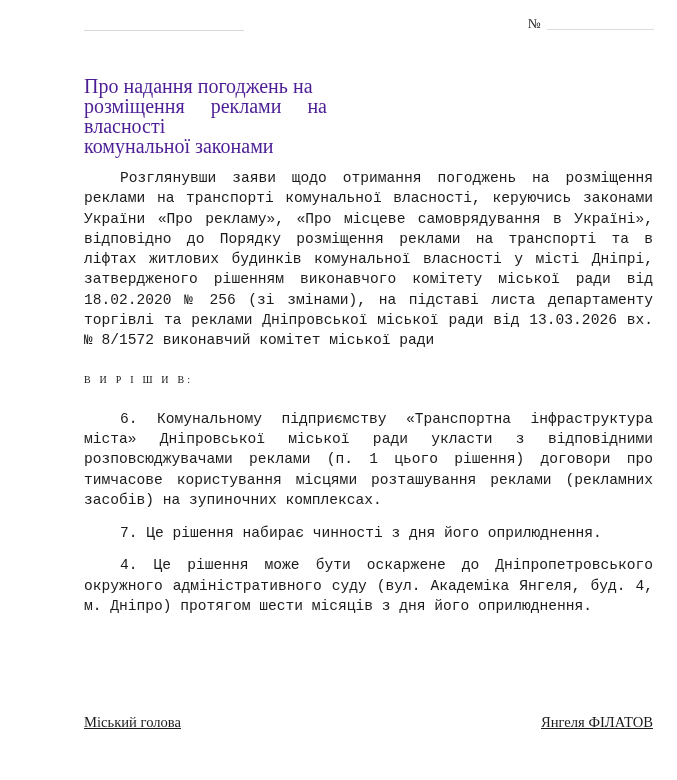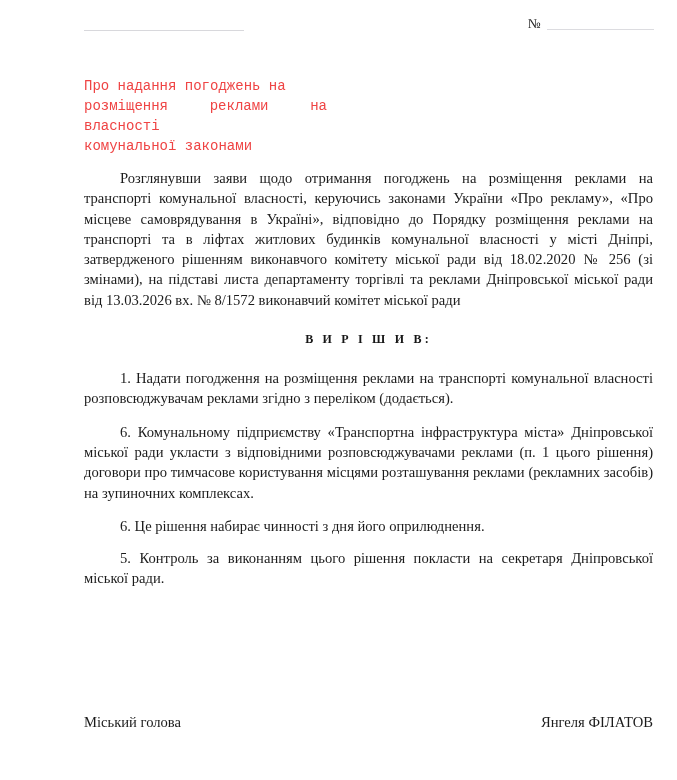--- a/index.html
+++ b/index.html
@@ -65,71 +65,70 @@
   }
 
   
   .subject-block {
     position: absolute;
     top: 76px;
     left: 84px;
     width: 243px;
     text-align: justify;
     text-align-last: left;
-    font-size: 14px;
+    font-size: 20px;
     line-height: 20px;
-    color: #ef4444;
-    font-family: Liberation Mono, monospace;
+    color: #4c1d95;
   }
   .subject-block p {
     margin: 0;
   }
 
   
   .body {
     position: absolute;
     top: 168px;
     left: 84px;
     width: 569px;
   }
   .para {
     margin: 0 0 13px 0;
     font-size: 14.6px;
     line-height: 20.3px;
     text-align: justify;
     text-indent: 36px;
     color: #1b1b1b;
     hyphens: none;
+    font-family: Liberation Mono, monospace;
   }
   .para.tight {
     margin-bottom: 12px;
   }
   .resolve {
     margin: 19px 0 19px 0;
-    text-align: center;
     text-indent: 0;
-    font-size: 12px;
+    font-size: 10px;
     letter-spacing: 3.2px;
     line-height: 20px;
     color: #161616;
-    font-weight: bold;
   }
 
   
   .signature {
     position: absolute;
     left: 84px;
     right: 24px;
     top: 712px;
     display: flex;
     justify-content: space-between;
     align-items: flex-start;
     font-size: 14.6px;
     line-height: 20px;
     color: #1b1b1b;
+    text-decoration: underline;
   }
   .sig-role { white-space: nowrap; }
   .sig-name { white-space: nowrap; }
 </style>
 </head>
 <body>
 
 <div class="page">
 
   <div class="doc-header">
@@ -146,28 +145,27 @@
     <p>розміщення реклами на власності</p>
     <p>комунальної законами</p>
   </div>
 
   <div class="body">
 
     <p class="para">Розглянувши заяви щодо отримання погоджень на розміщення реклами на транспорті комунальної власності, керуючись законами України «Про рекламу», «Про місцеве самоврядування в Україні», відповідно до Порядку розміщення реклами на транспорті та в ліфтах житлових будинків комунальної власності у місті Дніпрі, затвердженого рішенням виконавчого комітету міської ради від 18.02.2020 № 256 (зі змінами), на підставі листа департаменту торгівлі та реклами Дніпровської міської ради від 13.03.2026 вх. № 8/1572 виконавчий комітет міської ради</p>
 
     <p class="resolve">В И Р І Ш И В:</p>
 
-    <p class="para">1. Надати погодження на розміщення реклами на транспорті комунальної власності розповсюджувачам реклами згідно з переліком (додається).</p>
 
     <p class="para">6. Комунальному підприємству «Транспортна інфраструктура міста» Дніпровської міської ради укласти з відповідними розповсюджувачами реклами (п. 1 цього рішення) договори про тимчасове користування місцями розташування реклами (рекламних засобів) на зупиночних комплексах.</p>
 
-    <p class="para tight">6. Це рішення набирає чинності з дня його оприлюднення.</p>
+    <p class="para tight">7. Це рішення набирає чинності з дня його оприлюднення.</p>
 
+    <p class="para">4. Це рішення може бути оскаржене до Дніпропетровського окружного адміністративного суду (вул. Академіка Янгеля, буд. 4, м. Дніпро) протягом шести місяців з дня його оприлюднення.</p>
 
-    <p class="para">5. Контроль за виконанням цього рішення покласти на секретаря Дніпровської міської ради.</p>
 
   </div>
 
   <div class="signature">
     <span class="sig-role">Міський голова</span>
     <span class="sig-name">Янгеля ФІЛАТОВ</span>
   </div>
 
 </div>
 

